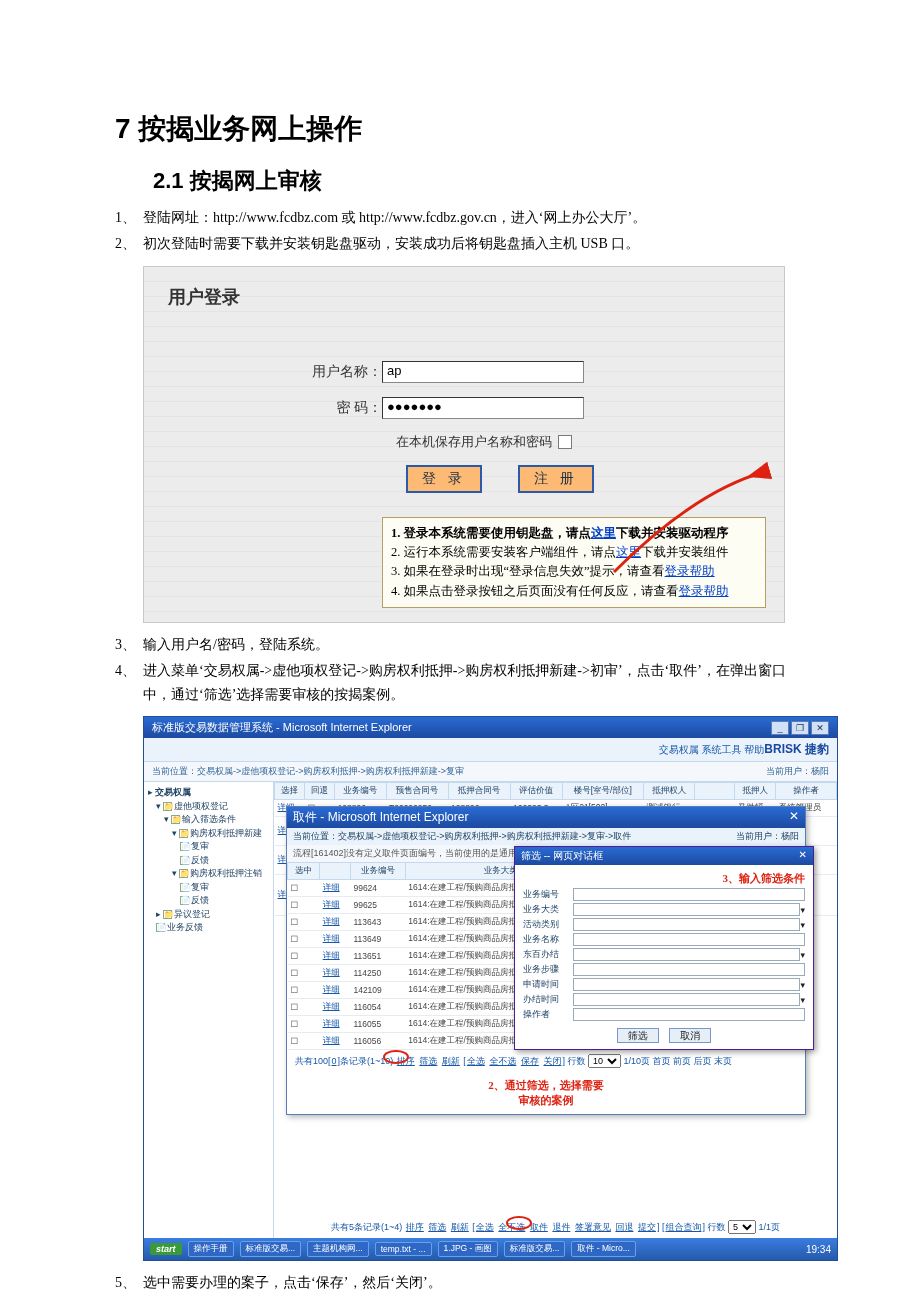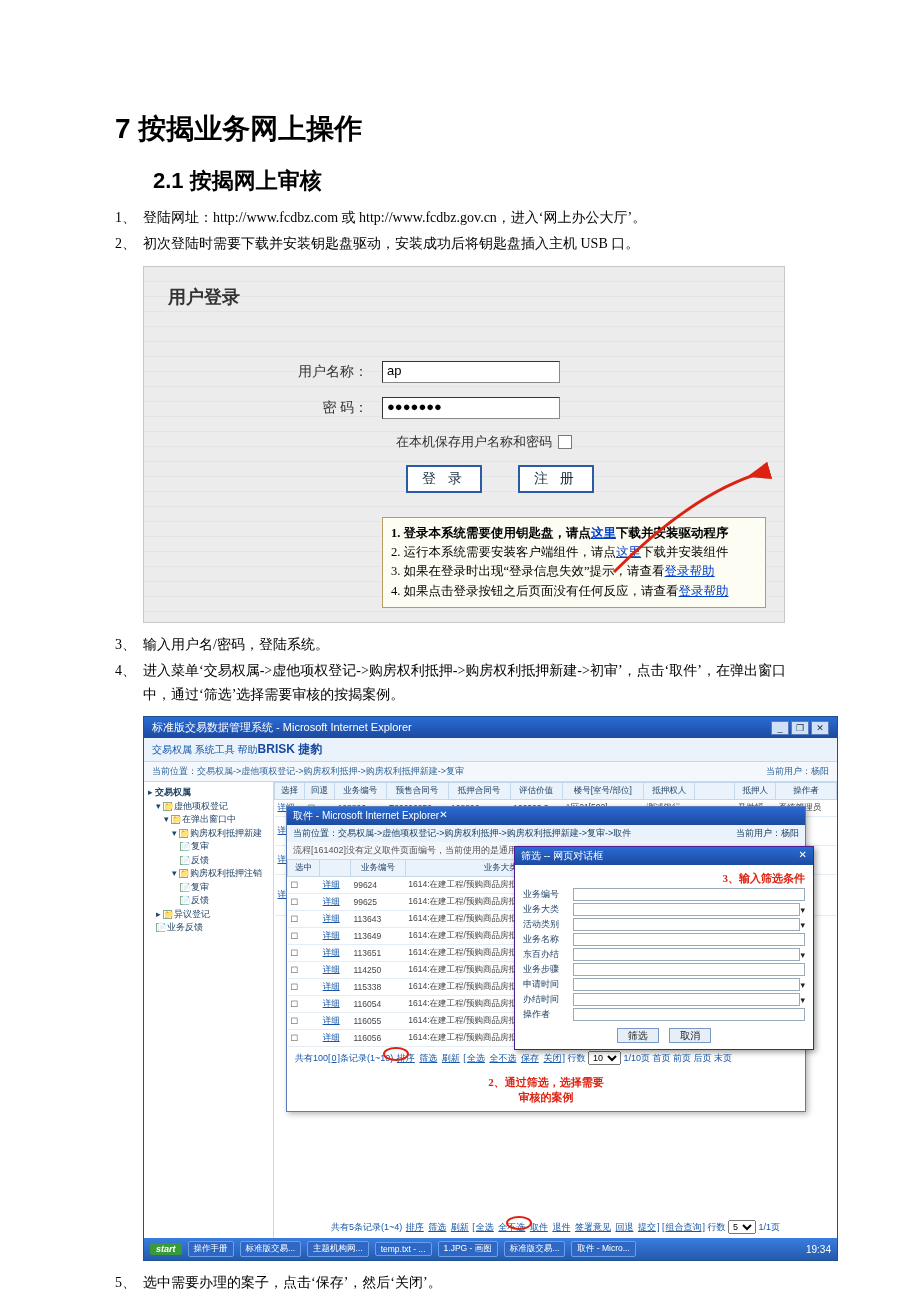--- a/index.html
+++ b/index.html
@@ -9,49 +9,49 @@
   h2.sub { font-family: "SimHei", sans-serif; font-size: 22px; font-weight: bold; margin: 0 0 10px 38px; }
   .indent-list { margin-left: 0; }
   .indent-list .item { display: flex; font-size: 14px; line-height: 1.7; margin: 2px 0; }
   .indent-list .item .num { width: 28px; flex: none; }
   .figure { margin: 10px 0 10px 28px; }
   .figure1 { border: 1px solid #c8c8c8; background: #e8e8e8; width: 642px; font-family: "SimSun","宋体",sans-serif; position: relative; overflow: hidden; }
   .f1-stripes { position: absolute; inset: 0; background: repeating-linear-gradient(#ececec 0 14px,#e4e4e4 14px 15px); }
   .f1-inner { position: relative; padding: 14px 18px 14px 18px; }
   .f1-title { font-size: 18px; font-weight: bold; font-family: "Microsoft YaHei","SimHei",sans-serif; color:#333; margin: 4px 0 52px 6px; }
   .f1-row { display:flex; align-items:center; margin: 14px 0; }
-  .f1-row .lbl { width: 220px; text-align:right; padding-right: 14px; font-size: 14px; color:#333; font-family:"SimSun"; letter-spacing:0; }
-  .f1-input { width: 178px; height: 22px; border:1px inset #888; background:#fff; padding: 1px 4px; font-size: 13px; }
+  .f1-row .lbl { width: 220px; text-align:right; font-size: 14px; color:#333; font-family:"SimSun"; letter-spacing:0; }
+  .f1-input { width: 202px; height: 22px; border:1px inset #888; background:#fff; padding: 1px 4px; font-size: 13px; }
   .f1-remember { margin-left: 234px; font-size:13px; color:#333; display:flex; align-items:center; gap:6px; margin-top:10px; margin-bottom:14px;}
   .f1-remember .cb { width:14px; height:14px; border:1px solid #7a7a7a; background:#fff; display:inline-block; }
   .f1-btns { margin-left: 244px; display:flex; gap:36px; margin-bottom: 24px; }
-  .f1-btn { border:2px solid #2b5aa8; background:#ffffff; color:#234; font-size:14px; padding: 3px 14px; font-family:"SimHei",sans-serif; letter-spacing:4px; }
+  .f1-btn { border:2px solid #2b5aa8; background:#fdba74; color:#234; font-size:14px; padding: 3px 14px; font-family:"SimHei",sans-serif; letter-spacing:4px; }
   .f1-notes { margin-left: 220px; border:1px solid #b59d63; background:#fdfdf4; padding:6px 8px; font-size:12.5px; line-height:1.55; font-family:"SimSun"; position:relative; }
   .f1-notes .line { white-space:nowrap; }
   .f1-notes .bold { font-weight:bold; font-family:"Microsoft YaHei","SimHei"; }
   .f1-notes a { color:#0040c6; text-decoration:underline; }
   .arrow-svg { position:absolute; left:430px; top:195px; pointer-events:none; }
   .figure2 { width: 695px; border:1px solid #205090; font-family: Tahoma, "SimSun", sans-serif; font-size:9px; color:#222; position:relative; }
   .f2-titlebar { background: linear-gradient(#2a6bd4,#1c4aa0); color:#fff; padding:3px 8px; font-size:11px; display:flex; justify-content:space-between; align-items:center; }
   .f2-titlebar .winbtns { display:flex; gap:2px; }
   .f2-titlebar .wb { width:18px; height:14px; background:#cfe0f7; border:1px solid #5a7db8; font-size:9px; color:#234; display:flex; align-items:center; justify-content:center; }
-  .f2-menubar { background:#eaf2fb; padding:3px 8px; font-size:10px; color:#1557a8; display:flex; justify-content:flex-start; align-items:center; }
+  .f2-menubar { background:#eaf2fb; padding:3px 8px; font-size:10px; color:#1557a8; display:flex; justify-content:flex-end; align-items:center; }
   .brisk { font-weight:bold; color:#1a4aa0; font-size:12px; font-family:Arial; }
   .f2-path { background:#f4f8fc; padding:3px 8px; font-size:9px; color:#369; border-top:1px solid #c4d8ee; border-bottom:1px solid #c4d8ee; display:flex; justify-content:space-between; }
   .f2-body { display:flex; min-height:350px; background:#fff; }
   .f2-tree { width:130px; background:#fff; border-right:1px solid #c4d8ee; padding:4px 4px; font-size:9px; line-height:1.5; color:#246; }
   .f2-tree .node { white-space:nowrap; }
   .f2-tree .ic { display:inline-block; width:9px; height:9px; border:1px solid #8a8; background:#ffe; margin-right:2px; font-size:8px; line-height:8px; text-align:center; }
   .f2-main { flex:1; position:relative; padding:0; }
   .tbl { width:100%; border-collapse:collapse; font-size:8.5px; }
   .tbl th { background:#eaf2fb; border:1px solid #c4d8ee; padding:2px 3px; color:#246; font-weight:normal; }
   .tbl td { border-bottom:1px solid #e4ecf4; padding:2px 3px; color:#444; }
   .tbl td a { color:#1557a8; text-decoration:underline; }
   .f2-dialog1 { position:absolute; left:12px; top:24px; width:520px; border:1px solid #5a7db8; background:#fff; box-shadow:2px 2px 6px rgba(0,0,0,0.3); }
-  .dlg-title { background:linear-gradient(#2a6bd4,#1c4aa0); color:#fff; padding:2px 6px; font-size:10px; display:flex; }
+  .dlg-title { background:linear-gradient(#2a6bd4,#1c4aa0); color:#fff; padding:2px 6px; font-size:12px; display:flex; justify-content:space-between;}
   .dlg-path { background:#eaf2fb; padding:2px 6px; font-size:9px; color:#246; display:flex; justify-content:space-between; }
   .dlg-sub { background:#f4f8fc; padding:2px 6px; font-size:9px; color:#555; }
   .dlg-body { padding:0; }
   .anno-red { color:#d21; font-weight:bold; font-size:11px; font-family:"SimHei"; }
   .f2-dialog2 { position:absolute; left:240px; top:64px; width:300px; border:1px solid #4c1d95; background:#fff; box-shadow:2px 2px 6px rgba(0,0,0,0.4); }
   .d2-title { background:linear-gradient(#2a6bd4,#1c4aa0); color:#fff; padding:2px 6px; font-size:10px; display:flex; justify-content:space-between;}
   .d2-body { padding:6px 8px; font-size:9px; }
   .d2-row { display:flex; align-items:center; margin:2px 0; }
   .d2-row .l { width:50px; color:#246; }
   .d2-row .f { flex:1; height:13px; border:1px solid #9ab; background:#fff; }
@@ -154,21 +154,21 @@
         <span class="brisk">BRISK 捷豹</span>
       </div>
       <div class="f2-path">
         <span>当前位置：交易权属-&gt;虚他项权登记-&gt;购房权利抵押-&gt;购房权利抵押新建-&gt;复审</span>
         <span>当前用户：杨阳</span>
       </div>
       <div class="f2-body">
         <div class="f2-tree">
           <div class="node">▸ <b>交易权属</b></div>
           <div class="node" style="padding-left:8px">▾ <span class="ic">📁</span><span>虚他项权登记</span></div>
-          <div class="node" style="padding-left:16px">▾ <span class="ic">📁</span><span>在弹出窗口中</span></div>
+          <div class="node" style="padding-left:16px">▾ <span class="ic">📁</span><span>输入筛选条件</span></div>
           <div class="node" style="padding-left:24px">▾ <span class="ic">📁</span><span>购房权利抵押新建</span></div>
           <div class="node" style="padding-left:32px"><span class="ic">📄</span><span>复审</span></div>
           <div class="node" style="padding-left:32px"><span class="ic">📄</span><span>反馈</span></div>
           <div class="node" style="padding-left:24px">▾ <span class="ic">📁</span><span>购房权利抵押注销</span></div>
           <div class="node" style="padding-left:32px"><span class="ic">📄</span><span>复审</span></div>
           <div class="node" style="padding-left:32px"><span class="ic">📄</span><span>反馈</span></div>
           <div class="node" style="padding-left:8px">▸ <span class="ic">📁</span><span>异议登记</span></div>
           <div class="node" style="padding-left:8px"><span class="ic">📄</span><span>业务反馈</span></div>
         </div>
         <div class="f2-main">
@@ -280,21 +280,21 @@
                     </tr>
                 <tr>
                       <td>☐</td>
                       <td><a>详细</a></td>
                       <td>114250</td>
                       <td colspan="5">1614:在建工程/预购商品房抵押/注销</td>
                     </tr>
                 <tr>
                       <td>☐</td>
                       <td><a>详细</a></td>
-                      <td>115338</td>
+                      <td>142109</td>
                       <td colspan="5">1614:在建工程/预购商品房抵押/注销</td>
                     </tr>
                 <tr>
                       <td>☐</td>
                       <td><a>详细</a></td>
                       <td>116054</td>
                       <td colspan="5">1614:在建工程/预购商品房抵押/注销</td>
                     </tr>
                 <tr>
                       <td>☐</td>

